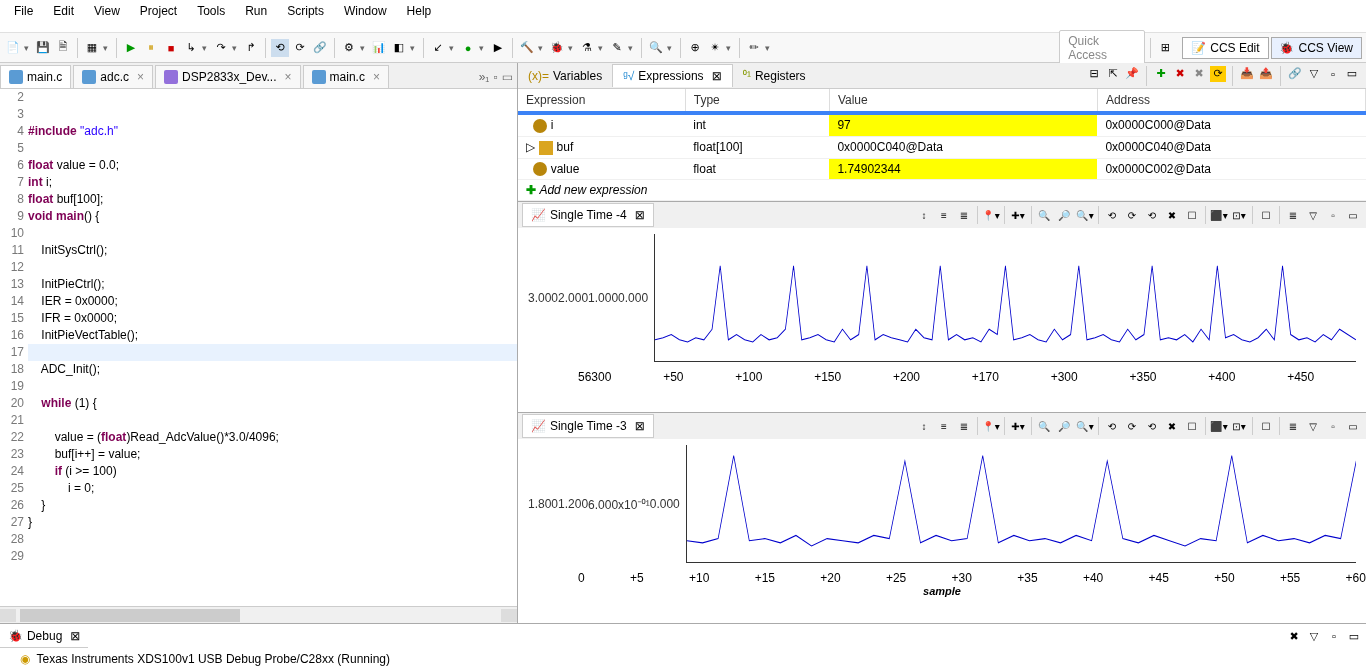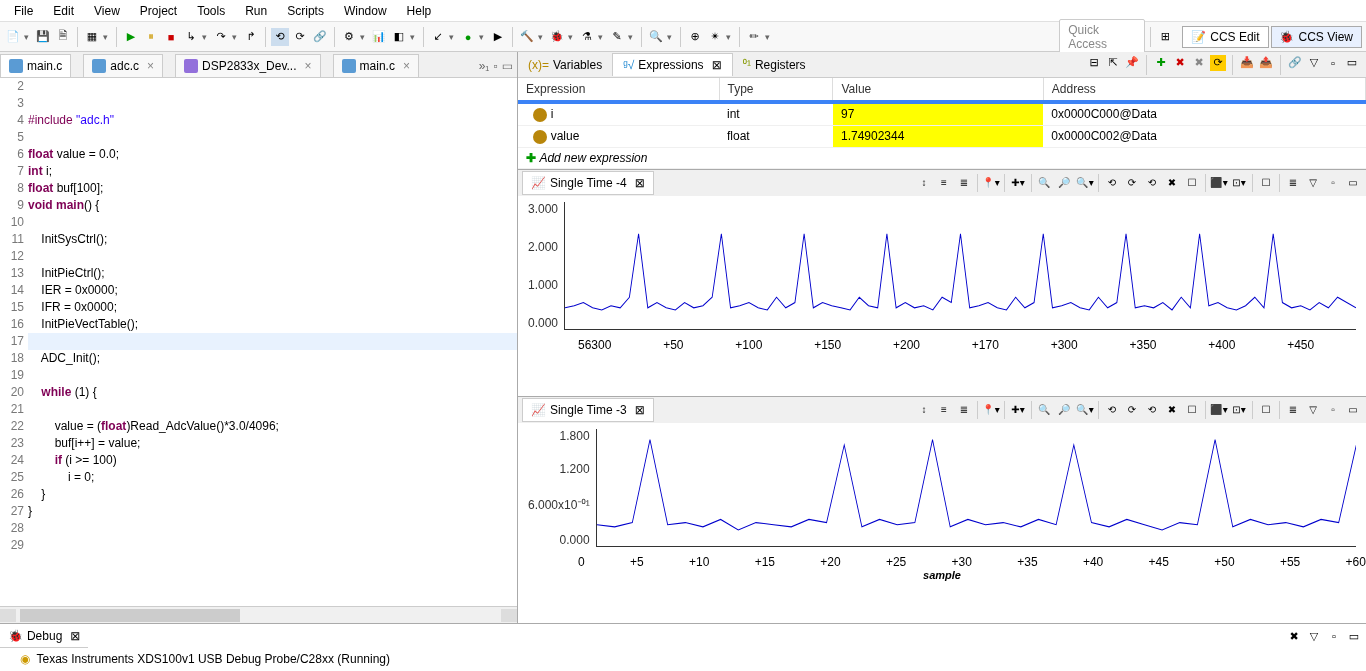--- a/index.html
+++ b/index.html
@@ -1,45 +1,45 @@
 <!DOCTYPE html>
 <html><head>
 <meta charset="utf-8">
 <style>
 *{margin:0;padding:0;box-sizing:border-box;font-family:"Segoe UI",Tahoma,sans-serif;font-size:12px}
 body{background:#fff;width:1366px;height:671px;overflow:hidden;display:flex;flex-direction:column}
-.menubar{display:flex;background:#fff;border-bottom:1px solid #e0e0e0;padding:2px 4px;height:22px}
+.menubar{display:flex;background:#fff;border-bottom:1px solid #e0e0e0;padding:2px 4px;height:33px}
 .menubar span{padding:2px 10px;cursor:pointer}
 .toolbar{display:flex;align-items:center;background:#f8f8f8;border-bottom:1px solid #ccc;height:30px;padding:2px 4px;gap:2px}
 .tbbtn{width:18px;height:18px;border:1px solid transparent;display:inline-flex;align-items:center;justify-content:center;cursor:pointer;font-size:11px}
 .tbdd{width:8px;display:inline-block;color:#666;font-size:9px}
 .tbsep{width:1px;height:20px;background:#ccc;margin:0 3px}
 .quickaccess{margin-left:auto;background:#fff;border:1px solid #ccc;padding:3px 8px;color:#888;border-radius:2px;width:86px}
 .persp{display:flex;gap:2px;margin-left:6px}
 .persp-btn{border:1px solid #aaa;padding:3px 8px;display:flex;align-items:center;gap:4px;cursor:pointer;background:#fff}
 .persp-btn.active{background:#e8f0fe}
 .main-layout{display:flex;flex:1;min-height:0}
 .left-pane{width:518px;display:flex;flex-direction:column;border-right:1px solid #aaa}
 .right-pane{flex:1;display:flex;flex-direction:column;min-width:0}
 .tabbar{display:flex;background:#f0f0f0;border-bottom:1px solid #ccc;height:26px;align-items:flex-end}
-.tab{padding:4px 8px;border:1px solid #ccc;border-bottom:none;background:#f8f8f8;margin-right:12px;display:flex;align-items:center;gap:4px;cursor:pointer}
+.tab{padding:4px 8px;border:1px solid #ccc;border-bottom:none;background:#f8f8f8;margin-right:2px;display:flex;align-items:center;gap:4px;cursor:pointer}
 .tab.active{background:#fff;font-weight:normal}
 .tab .icon{width:14px;height:14px;display:inline-block}
 .c-icon{background:#5a9bd4;border-radius:2px}
 .h-icon{background:#9370db;border-radius:2px}
 .tab-extras{margin-left:auto;display:flex;gap:4px;padding:4px;color:#666}
 .editor{flex:1;display:flex;font-family:Consolas,monospace;font-size:13px;overflow:hidden;background:#fff}
 .gutter{width:28px;text-align:right;color:#787878;background:#fff;padding-right:4px;user-select:none}
 .gutter div{height:17px;line-height:17px}
 .code{flex:1;white-space:pre;line-height:17px;position:relative}
 .code .line{height:17px}
 .hl-line{background:#e8f2fe}
 .kw{color:#7f0055;font-weight:bold}
 .str{color:#2a00ff}
-.pp{color:#7f0055;font-weight:normal}
+.pp{color:#7f0055;font-weight:bold}
 .hscroll{height:17px;background:#f0f0f0;border-top:1px solid #ccc;position:relative}
 .hscroll::before{content:"";position:absolute;left:0;top:2px;width:16px;height:13px;background:#ddd}
 .hscroll::after{content:"";position:absolute;right:0;top:2px;width:16px;height:13px;background:#ddd}
 .hscroll .thumb{position:absolute;left:20px;top:2px;width:220px;height:13px;background:#ccc}
 .right-tabs{display:flex;background:#f0f0f0;height:26px;align-items:center;border-bottom:1px solid #ccc}
 .rtab{padding:4px 10px;display:flex;align-items:center;gap:4px;cursor:pointer}
 .rtab.active{background:#fff;border-top:1px solid #ccc;border-left:1px solid #ccc;border-right:1px solid #ccc}
 .rtab-tools{margin-left:auto;display:flex;gap:3px;padding:0 6px}
 .mini-btn{width:16px;height:16px;display:inline-flex;align-items:center;justify-content:center;font-size:11px;cursor:pointer}
 .expr-table{width:100%;border-collapse:collapse}
@@ -50,21 +50,21 @@
 .xi{background:#b8860b;border-radius:50%}
 .bi{background:#daa520}
 .ai{color:#090;font-weight:bold}
 .graph-pane{border-top:1px solid #aaa;display:flex;flex-direction:column}
 .graph-header{display:flex;align-items:center;background:#f0f0f0;height:26px;padding:0 4px}
 .graph-title{display:flex;align-items:center;gap:4px;padding:4px 8px;background:#fff;border:1px solid #ccc}
 .graph-tools{margin-left:auto;display:flex;gap:2px;align-items:center}
 .gbtn{width:18px;height:18px;display:inline-flex;align-items:center;justify-content:center;font-size:10px;cursor:pointer}
 .gsep{width:1px;height:18px;background:#ccc;margin:0 2px}
 .graph-body{display:flex;padding:6px 10px}
-.yaxis{display:flex;flex-direction:column;justify-content:space-between;align-items:flex-end;padding-right:6px;font-size:11px;color:#333}
+.yaxis{display:flex;flex-direction:row;justify-content:space-between;align-items:center;padding-right:6px;font-size:11px;color:#333}
 .plot{flex:1;position:relative;border-left:1px solid #333;border-bottom:1px solid #333}
 .xaxis{display:flex;justify-content:space-between;padding:2px 0 0 60px;font-size:11px}
 .xlabel{text-align:center;font-style:italic;font-weight:bold;font-size:11px;padding-bottom:4px}
 svg.chart{width:100%;height:100%}
 .bottom-pane{border-top:1px solid #aaa;height:48px;background:#fff}
 .debug-tab{display:flex;align-items:center;gap:4px;padding:4px 8px;background:#fff;border-bottom:1px solid #ccc}
 .debug-tab .bug-icon{color:#8b6914}
 .debug-content{padding:4px 20px;display:flex;align-items:center;gap:6px}
 .debug-tools{margin-left:auto;display:flex;gap:4px;padding:4px}
 </style>
@@ -262,20 +262,26 @@
           </tr>
         </thead>
       <tbody id="exprBody">
           <tr>
             <td>&nbsp;&nbsp;<span class="expr-icon xi"></span>i</td>
             <td>int</td>
             <td class="hl-yellow">97</td>
             <td>0x0000C000@Data</td>
           </tr>
           <tr>
+            <td>▷ <span class="expr-icon bi"></span>buf</td>
+            <td>float[100]</td>
+            <td>0x0000C040@Data</td>
+            <td>0x0000C040@Data</td>
+          </tr>
+          <tr>
             <td>&nbsp;&nbsp;<span class="expr-icon xi"></span>value</td>
             <td>float</td>
             <td class="hl-yellow">1.74902344</td>
             <td>0x0000C002@Data</td>
           </tr>
         </tbody>
       <tbody>
           <tr>
             <td colspan="4"><span class="ai">✚</span> <i>Add new expression</i></td>
           </tr>

